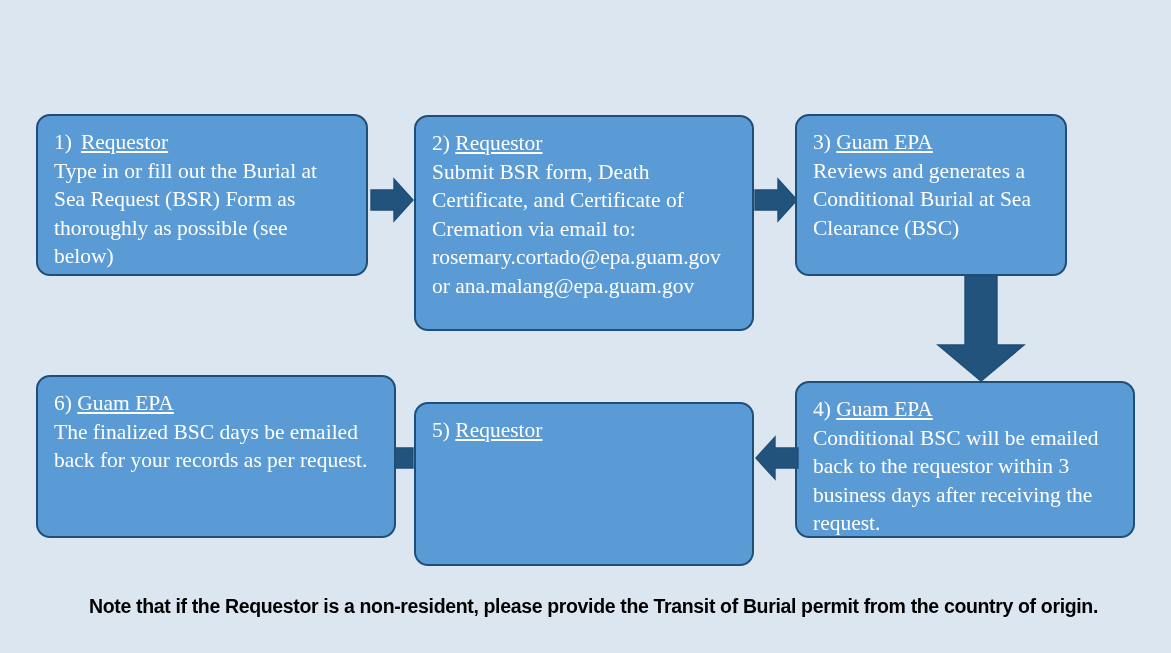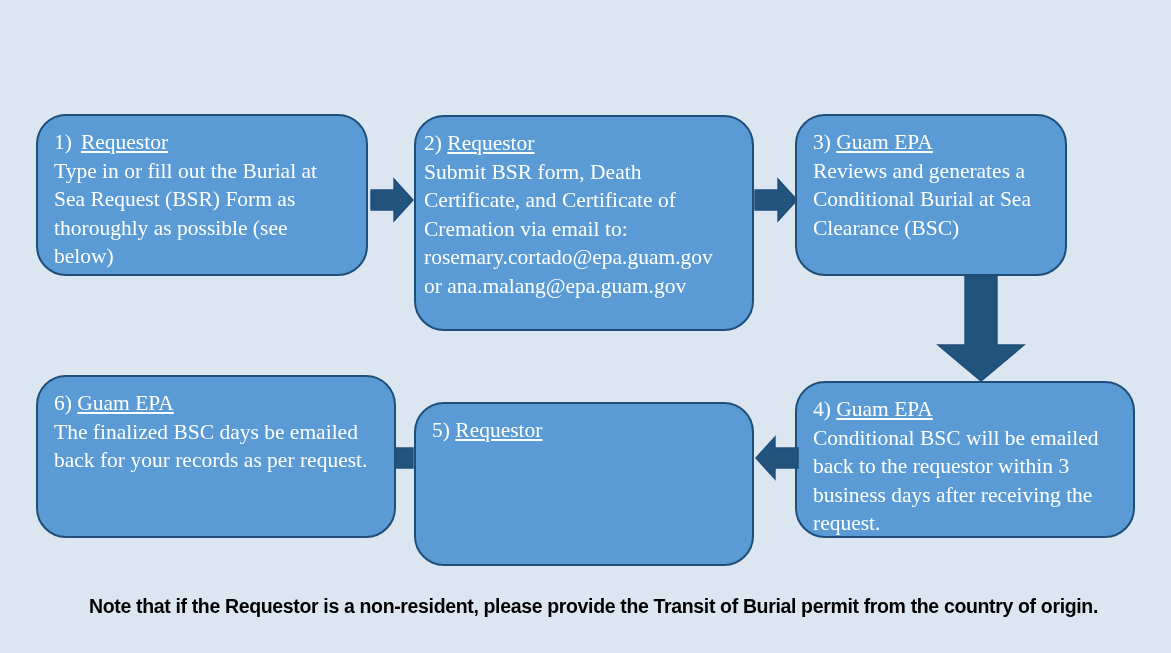--- a/index.html
+++ b/index.html
@@ -20,21 +20,21 @@
     width: 1171px;
     height: 653px;
   }
 
   
   .proc-box {
     position: absolute;
     box-sizing: border-box;
     background: #5b9bd5;
     border: 2px solid #1f4e79;
-    border-radius: 30px;
+    border-radius: 14px;
     color: #ffffff;
     font-family: "Liberation Serif", serif;
     font-size: 21.5px;
     line-height: 1.33;
     padding: 12px 14px 10px 16px;
     overflow: hidden;
   }
   .proc-box .step-head {
     display: block;
     white-space: nowrap;
@@ -50,21 +50,21 @@
   .proc-box .body {
     display: block;
   }
   .proc-box .email {
     display: block;
     white-space: nowrap;
   }
 
   
   #box-1 { left: 36px;  top: 114px; width: 332px; height: 162px; }
-  #box-2 { left: 414px; top: 115px; width: 340px; height: 216px; padding-left: 8px; }
+  #box-2 { left: 414px; top: 115px; width: 340px; height: 216px; }
   #box-3 { left: 795px; top: 114px; width: 272px; height: 162px; }
   #box-4 { left: 795px; top: 381px; width: 340px; height: 157px; }
   #box-5 { left: 414px; top: 374px; width: 340px; height: 164px; margin-top: 28px; }
   #box-6 { left: 36px;  top: 375px; width: 360px; height: 163px; }
 
   
   #box-1 .step-num { letter-spacing: 0; margin-right: 9px; }
 
   
   .arrow {

